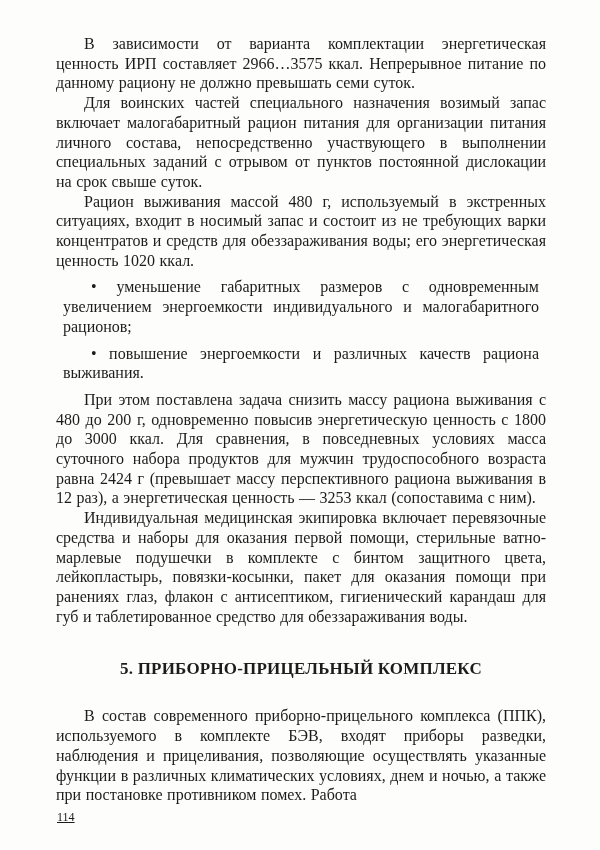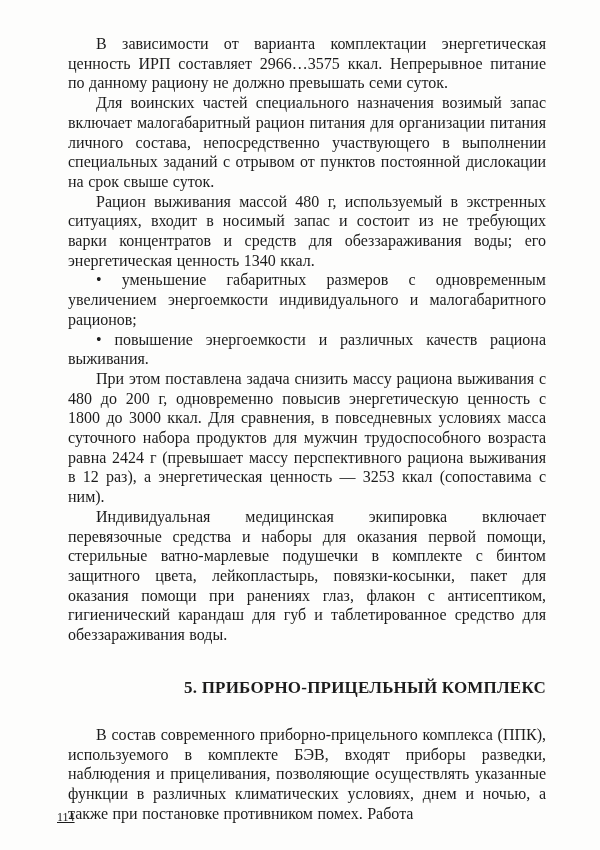--- a/index.html
+++ b/index.html
@@ -16,63 +16,63 @@
   }
   .page {
     position: relative;
     width: 600px;
     height: 850px;
     box-sizing: border-box;
   }
   .content {
     position: absolute;
     top: 34px;
-    left: 68px;
+    left: 56px;
     right: 54px;
   }
   .para {
     margin: 0;
     font-size: 16px;
     line-height: 19.7px;
     text-align: justify;
     text-indent: 28px;
     word-spacing: 0.5px;
   }
   .bullet-item {
-    margin: 0;
+    margin: 7px;
     font-size: 16px;
     line-height: 19.7px;
     text-align: justify;
     text-indent: 28px;
     word-spacing: 0.5px;
   }
   .section-heading {
     margin: 33px 0 27px 0;
     font-size: 17px;
     font-weight: 700;
-    text-align: right;
+    text-align: center;
     letter-spacing: 0.2px;
   }
   .page-number {
     position: absolute;
     left: 57px;
     bottom: 24px;
     font-size: 12px;
     line-height: 18px;
     text-decoration: underline;
   }
 </style>
 </head>
 <body>
 
 <div class="page">
   <div class="content">
     <p class="para">В зависимости от варианта комплектации энергетическая ценность ИРП составляет 2966…3575 ккал. Непрерывное питание по данному рациону не должно превышать семи суток.</p>
     <p class="para">Для воинских частей специального назначения возимый запас включает малогабаритный рацион питания для организации питания личного состава, непосредственно участвующего в выполнении специальных заданий с отрывом от пунктов постоянной дислокации на срок свыше суток.</p>
-    <p class="para">Рацион выживания массой 480 г, используемый в экстренных ситуациях, входит в носимый запас и состоит из не требующих варки концентратов и средств для обеззараживания воды; его энергетическая ценность 1340 ккал.</p>
+    <p class="para">Рацион выживания массой 480 г, используемый в экстренных ситуациях, входит в носимый запас и состоит из не требующих варки концентратов и средств для обеззараживания воды; его энергетическая ценность 1020 ккал.</p>
     <p class="bullet-item">• уменьшение габаритных размеров с одновременным увеличением энергоемкости индивидуального и малогабаритного рационов;</p>
     <p class="bullet-item">• повышение энергоемкости и различных качеств рациона выживания.</p>
     <p class="para">При этом поставлена задача снизить массу рациона выживания с 480 до 200 г, одновременно повысив энергетическую ценность с 1800 до 3000 ккал. Для сравнения, в повседневных условиях масса суточного набора продуктов для мужчин трудоспособного возраста равна 2424 г (превышает массу перспективного рациона выживания в 12 раз), а энергетическая ценность — 3253 ккал (сопоставима с ним).</p>
     <p class="para">Индивидуальная медицинская экипировка включает перевязочные средства и наборы для оказания первой помощи, стерильные ватно-марлевые подушечки в комплекте с бинтом защитного цвета, лейкопластырь, повязки-косынки, пакет для оказания помощи при ранениях глаз, флакон с антисептиком, гигиенический карандаш для губ и таблетированное средство для обеззараживания воды.</p>
     <h2 class="section-heading">5. ПРИБОРНО-ПРИЦЕЛЬНЫЙ КОМПЛЕКС</h2>
     <p class="para">В состав современного приборно-прицельного комплекса (ППК), используемого в комплекте БЭВ, входят приборы разведки, наблюдения и прицеливания, позволяющие осуществлять указанные функции в различных климатических условиях, днем и ночью, а также при постановке противником помех. Работа</p>
   </div>
   <span class="page-number">114</span>
 </div>
 

